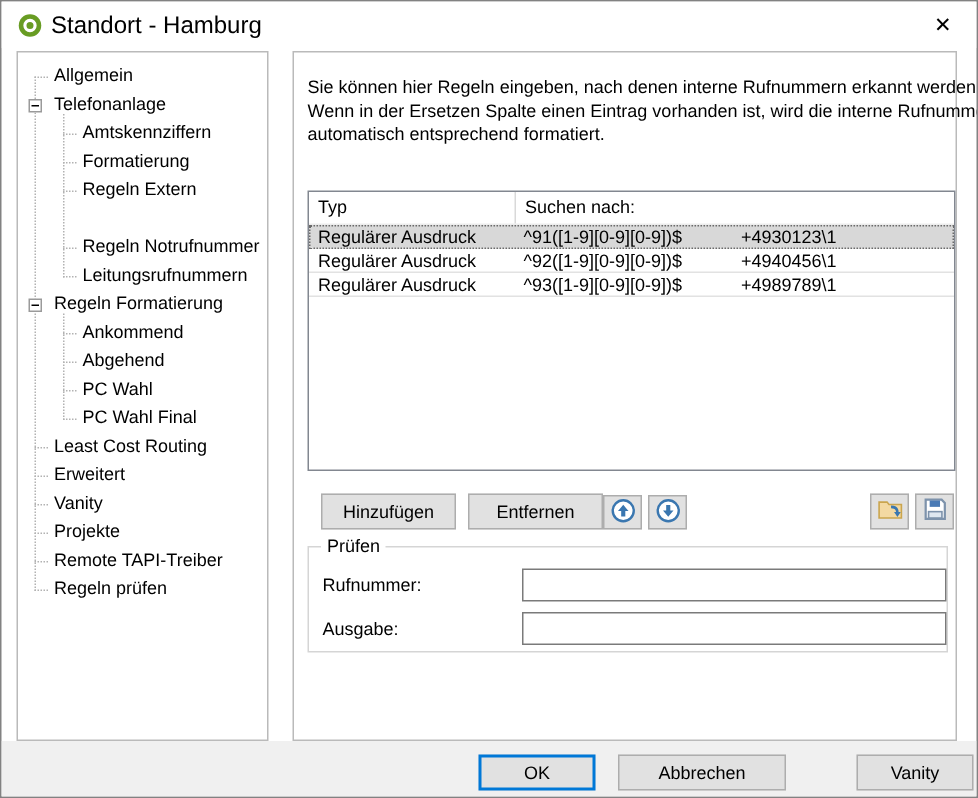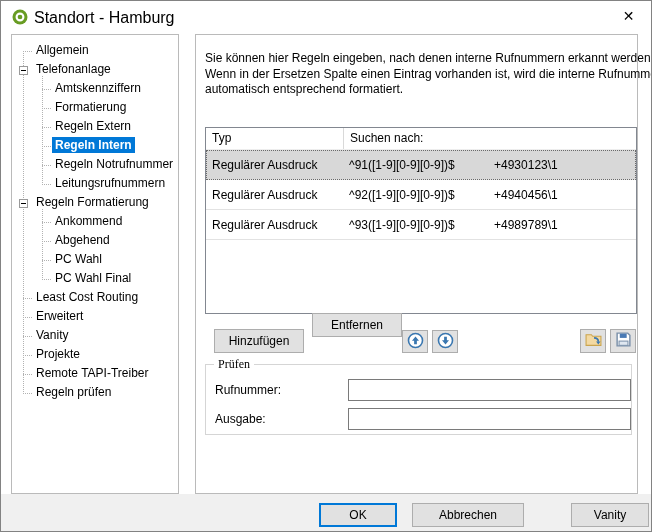--- a/index.html
+++ b/index.html
@@ -38,37 +38,37 @@
     background:#fff; border:1px solid #bababa; }
   .desc { position:absolute; left:9px; top:16px; line-height:15.5px; }
   .desc div { white-space:nowrap; }
   
   .rules-table { position:absolute; left:9px; top:92px; width:432px; height:187px;
     background:#fff; border:1px solid #828790; }
   .tbl-header { display:flex; height:22px; border-bottom:1px solid #ededed; }
   .tbl-header .hc { padding:3px 0 0 6px; height:100%; }
   .tbl-header .hc + .hc { border-left:1px solid #d9d9d9; }
   .c0 { width:137px; } .c1 { width:145px; } .c2 { flex:1; }
-  .tbl-row { display:flex; height:30px; border-bottom:1px solid #e2e2e2; align-items:center; }
+  .tbl-row { display:flex; height:16px; border-bottom:1px solid #e2e2e2; align-items:center; }
   .tbl-row .tc { padding-left:6px; overflow:hidden; white-space:nowrap; }
   .tbl-row.selected { background:#d8d8d8; outline:1px dotted #6a6a6a; outline-offset:-1px; }
   
   .btn { position:absolute; height:24px; background:#e1e1e1; border:1px solid #adadad;
     font-family:inherit; font-size:12px; text-align:center; }
   .btn-add { left:18px; top:294px; width:90px; }
-  .btn-remove { left:116px; top:278px; width:90px; }
+  .btn-remove { left:116px; top:294px; width:90px; }
   .icon-btn { position:absolute; width:26px; height:23px; background:#e1e1e1; border:1px solid #adadad;
     display:flex; align-items:center; justify-content:center; }
   .btn-up { left:206px; top:295px; }
   .btn-down { left:236px; top:295px; }
   .btn-import { left:384px; top:294px; height:24px; }
   .btn-save { left:414px; top:294px; height:24px; }
   
   .groupbox { position:absolute; left:9px; top:329px; width:427px; height:71px; border:1px solid #d5d5d5; }
-  .groupbox-title { position:absolute; left:8px; top:-8px; background:#fff; padding:0 4px;font-family:Liberation Serif, serif; }
+  .groupbox-title { position:absolute; left:8px; top:-8px; background:#fff; padding:0 4px; }
   .field-label { position:absolute; left:9px; }
   .field-input { position:absolute; left:142px; width:283px; height:22px; border:1px solid #7a7a7a;
     background:#fff; font-family:inherit; font-size:12px; padding:0 4px; }
   .lbl-number { top:18px; } .inp-number { top:14px; }
   .lbl-output { top:47px; } .inp-output { top:43px; }
   
   .footer { position:absolute; left:0; top:493px; width:650px; height:37px; background:#f0f0f0; }
   .fbtn { position:absolute; top:9px; height:24px; background:#e1e1e1; border:1px solid #adadad;
     font-family:inherit; font-size:12px; text-align:center; }
   .fbtn-ok { left:318px; width:78px; border:2px solid #0078d7; }
@@ -106,23 +106,20 @@
           <i></i>
         </span>
         <span class="tree-label">Telefonanlage</span>
       </div>
     <div class="tree-row lvl1 stub" style="top:64px">
         <span class="tree-label">Formatierung</span>
       </div>
     <div class="tree-row lvl1 stub" style="top:83px">
         <span class="tree-label">Regeln Extern</span>
       </div>
-    <div class="tree-row lvl1 stub" style="top:102px">
-        <span class="tree-label sel">Regeln Intern</span>
-      </div>
     <div class="tree-row lvl1 stub" style="top:121px">
         <span class="tree-label">Regeln Notrufnummer</span>
       </div>
     <div class="tree-row lvl1 stub" style="top:140px">
         <span class="tree-label">Leitungsrufnummern</span>
       </div>
     <div class="tree-row lvl0" style="top:159px">
         <span class="expander">
           <i></i>
         </span>

